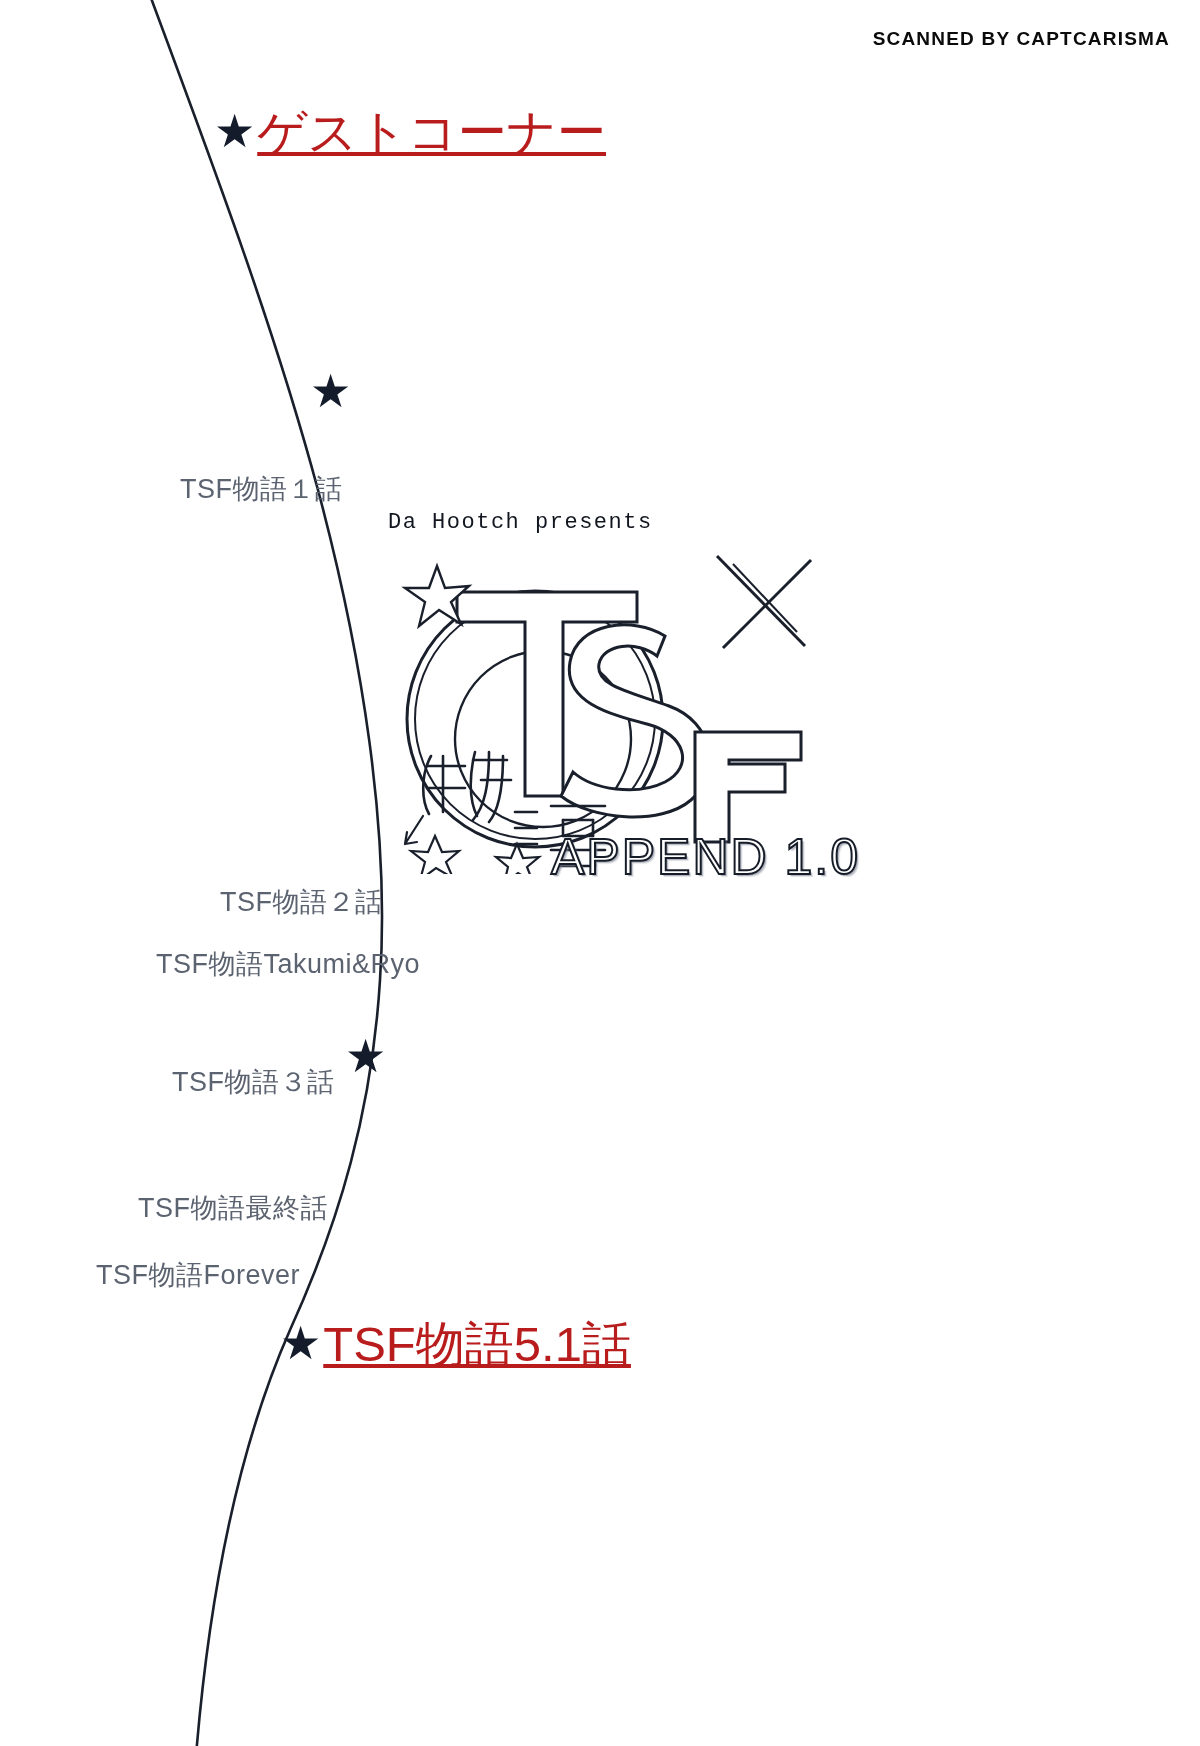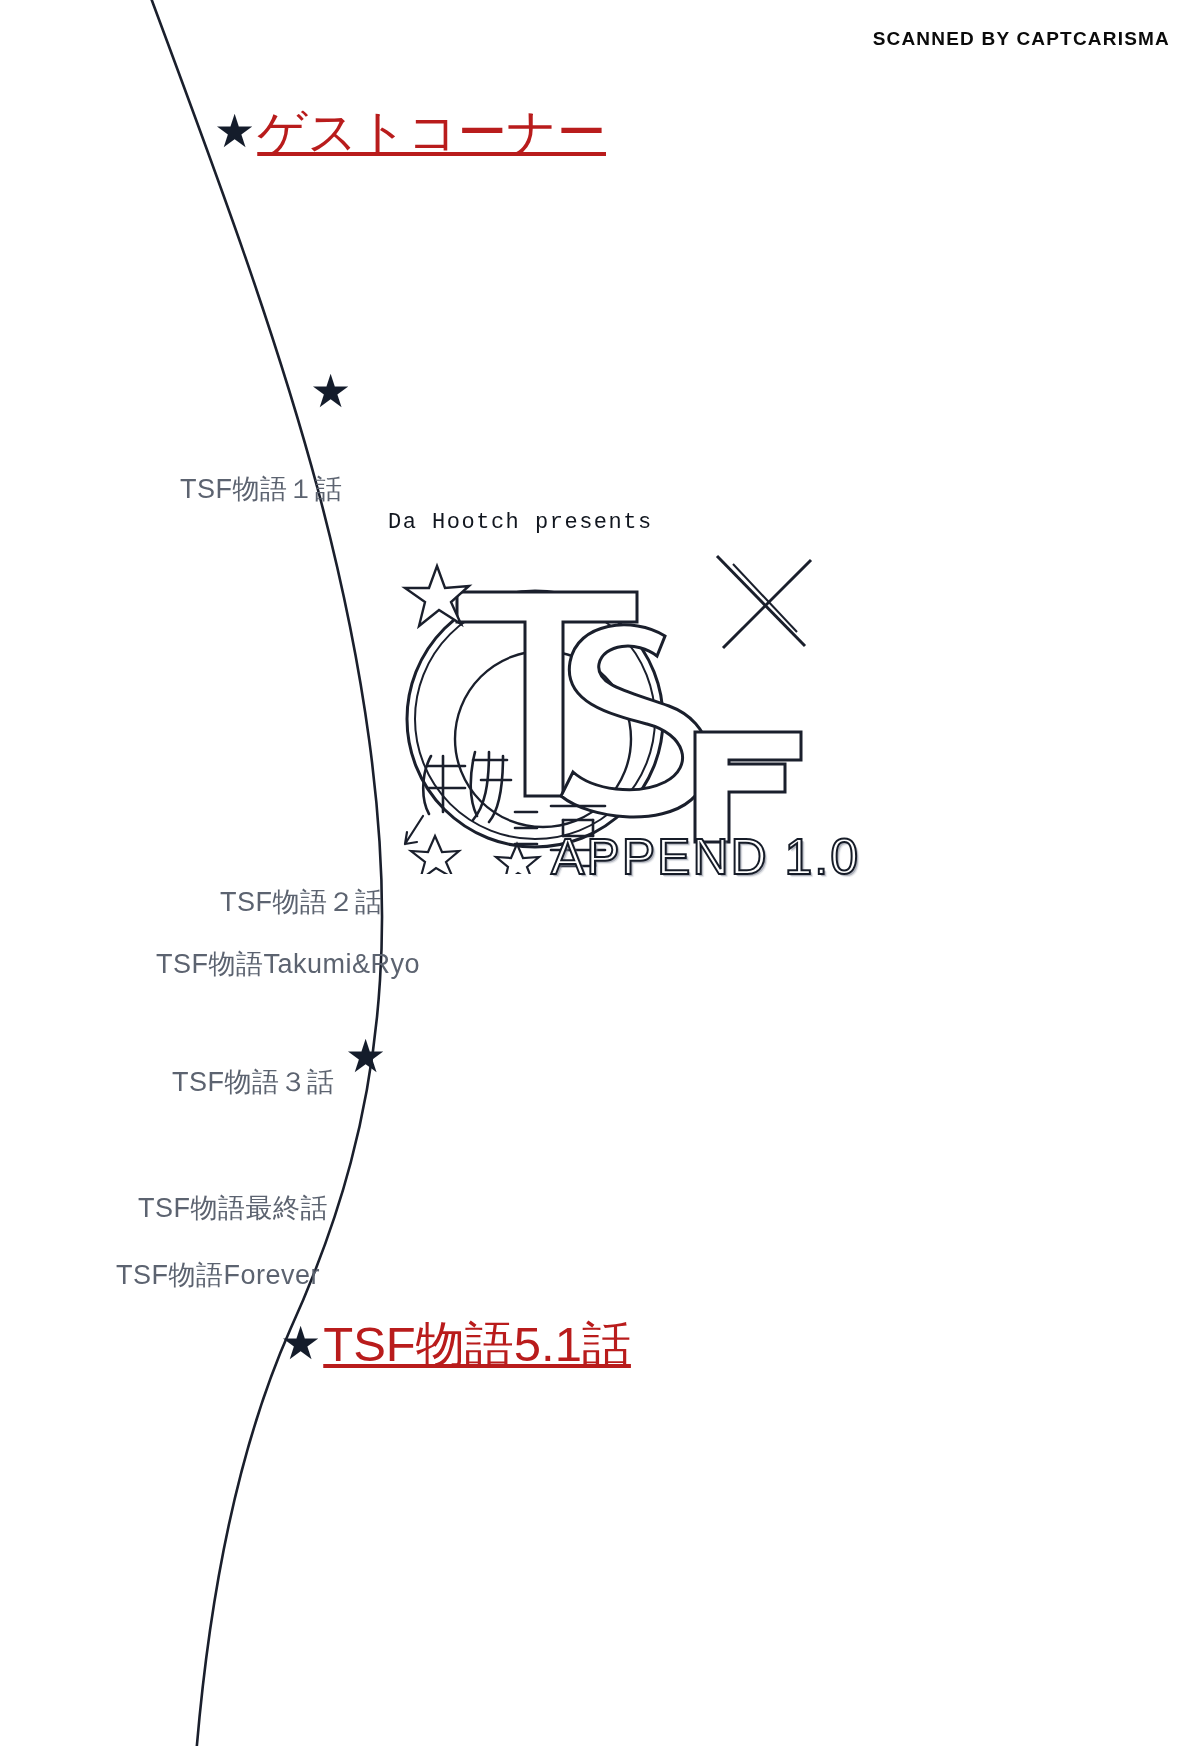--- a/index.html
+++ b/index.html
@@ -134,21 +134,21 @@
   <div class="node-label" style="left:280px;top:1320px;">
     <span class="star">★</span>
     <span class="txt">TSF物語5.1話</span>
   </div>
 
   <div class="sub-label" style="left:180px;top:476px;">TSF物語１話</div>
   <div class="sub-label" style="left:220px;top:889px;">TSF物語２話</div>
   <div class="sub-label" style="left:108px;top:951px;margin-left:48px;">TSF物語Takumi&amp;Ryo</div>
   <div class="sub-label" style="left:172px;top:1069px;">TSF物語３話</div>
   <div class="sub-label" style="left:138px;top:1195px;">TSF物語最終話</div>
-  <div class="sub-label" style="left:116px;top:1262px;">TSF物語Forever</div>
+  <div class="sub-label" style="left:96px;top:1262px;">TSF物語Forever</div>
 
   <div class="logo-block">
 
     <div class="presents">Da Hootch presents</div>
 
     <svg class="logo-art" viewBox="0 0 500 330">
       <defs>
         <g id="outlineStroke"></g>
       </defs>
 

